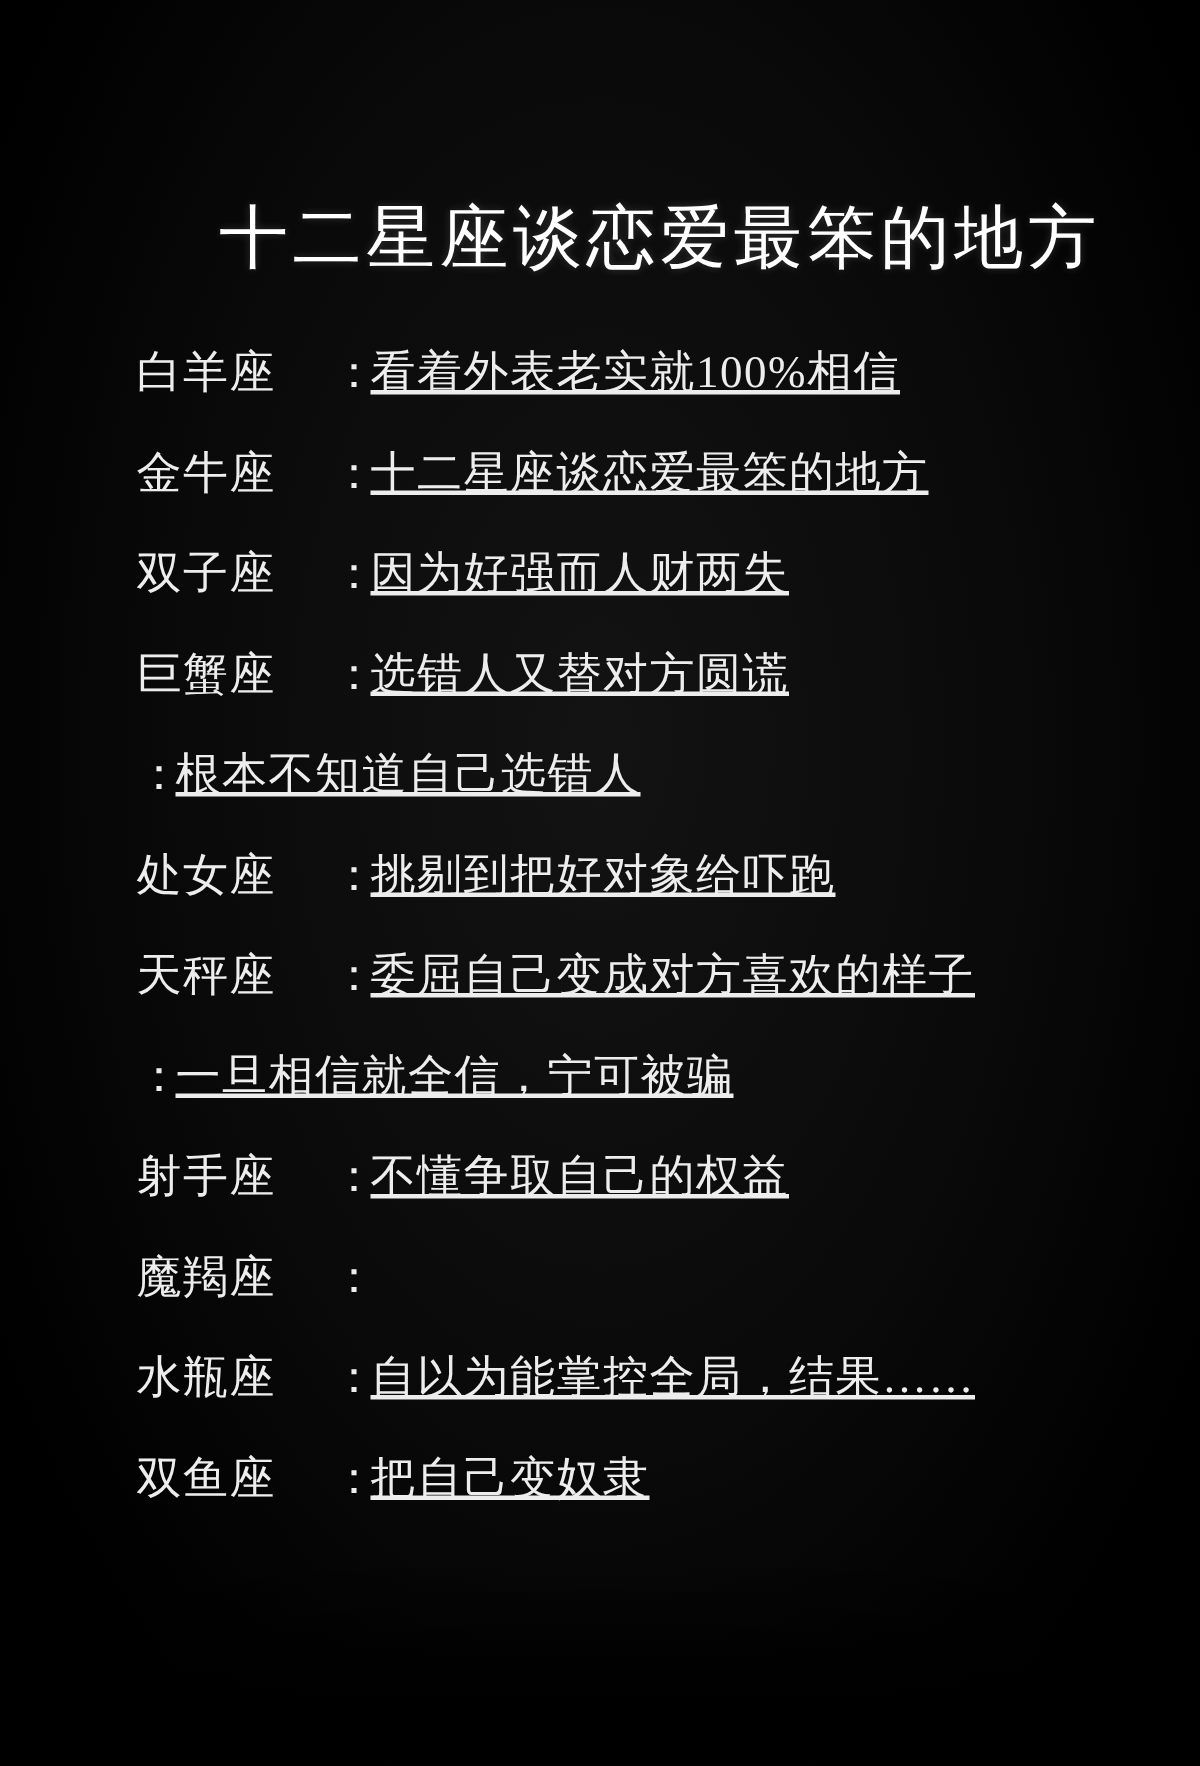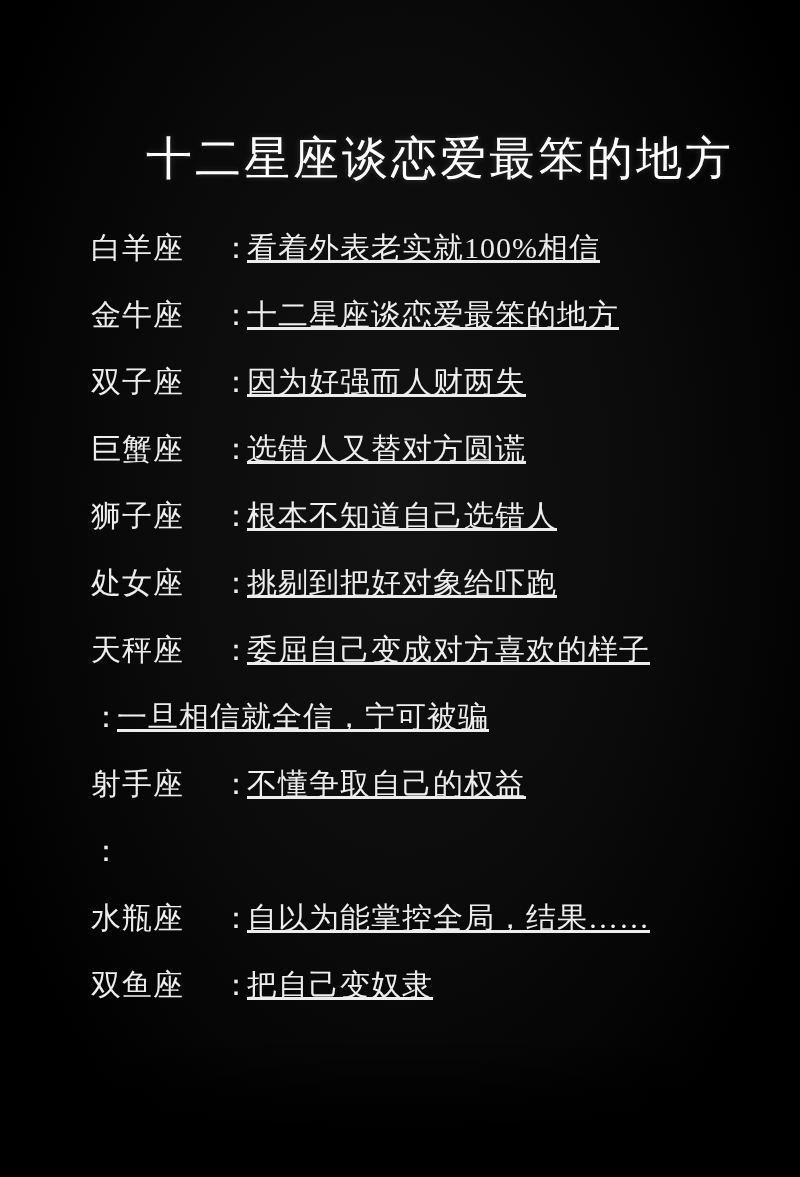--- a/index.html
+++ b/index.html
@@ -99,21 +99,20 @@
       <span class="text">因为好强而人财两失</span>
     </div>
 
     <div class="row">
       <span class="sign">巨蟹座</span>
       <span class="colon">：</span>
       <span class="text">选错人又替对方圆谎</span>
     </div>
 
     <div class="row">
-      <span class="sign">狮子座</span>
       <span class="colon">：</span>
       <span class="text">根本不知道自己选错人</span>
     </div>
 
     <div class="row">
       <span class="sign">处女座</span>
       <span class="colon">：</span>
       <span class="text">挑剔到把好对象给吓跑</span>
     </div>
 
@@ -128,20 +127,21 @@
       <span class="text">一旦相信就全信，宁可被骗</span>
     </div>
 
     <div class="row">
       <span class="sign">射手座</span>
       <span class="colon">：</span>
       <span class="text">不懂争取自己的权益</span>
     </div>
 
     <div class="row">
+      <span class="sign">魔羯座</span>
       <span class="colon">：</span>
     </div>
 
     <div class="row">
       <span class="sign">水瓶座</span>
       <span class="colon">：</span>
       <span class="text">自以为能掌控全局，结果……</span>
     </div>
 
     <div class="row">

